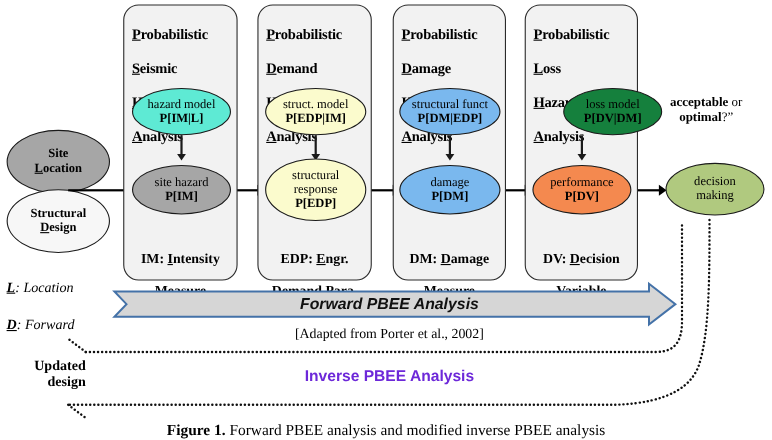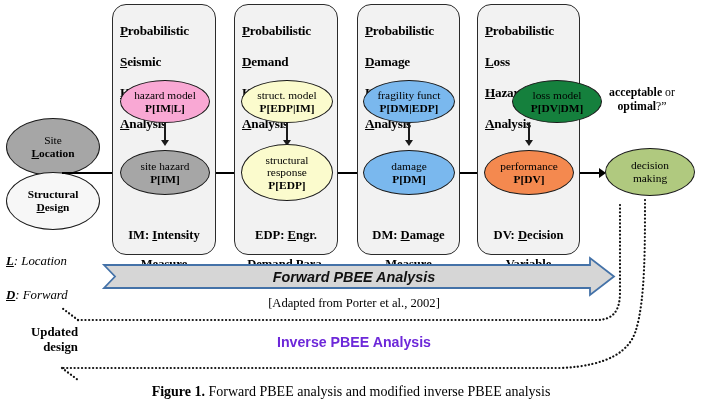--- a/index.html
+++ b/index.html
@@ -131,21 +131,21 @@
   }
   .caption b{font-weight:bold;margin-top:30px;}
   svg{position:absolute;left:0;top:0;overflow:visible;}
 </style>
 </head>
 <body>
 
 <div id="stage">
 
   <div class="ell" style="left:6px;top:118px;width:94px;height:58px;background:#a6a6a6;">
-    <div style="font-weight:normal;text-align:right;">Site</div>
+    <div style="font-weight:bold;text-align:right;">Site</div>
     <div style="font-weight:bold;"><span class="u">L</span>ocation</div>
   </div>
 
   <div class="ell" style="left:6px;top:172px;width:94px;height:58px;background:#f7f7f7;">
     <div style="font-weight:bold;">Structural</div>
     <div style="font-weight:bold;"><span class="u">D</span>esign</div>
   </div>
 
   <div class="legend" style="left:6px;top:236px;">
     <div><span class="u">L</span><span class="n">: Location</span></div>
@@ -168,21 +168,21 @@
   <div class="hhead" style="left:599px;top:168px;"></div>
 
   <div class="stage-box" style="left:112px;top:4px;width:104px;height:251px;">
   </div>
   <div class="stage-title" style="left:120px;top:8px;width:96px;">
     <div><span class="u">P</span>robabilistic</div>
     <div><span class="u">S</span>eismic</div>
     <div><span class="u">H</span>azard</div>
     <div><span class="u">A</span>nalysis</div>
   </div>
-  <div class="ell" style="left:120px;top:80px;width:90px;height:43px;background:#f9a8d4;">
+  <div class="ell" style="left:120px;top:80px;width:90px;height:43px;background:#5eead4;">
     <div>hazard model</div>
     <div class="b">P[IM|L]</div>
   </div>
   <div class="vline" style="left:164px;top:123px;height:20px;"></div>
   <div class="vhead" style="left:160.5px;top:140px;"></div>
   <div class="ell" style="left:120px;top:150px;width:90px;height:45px;background:#a6a6a6;">
     <div>site hazard</div>
     <div class="b">P[IM]</div>
   </div>
   <div class="stage-foot" style="left:112px;top:213px;width:104px;">
@@ -216,21 +216,21 @@
 
   <div class="stage-box" style="left:357px;top:4px;width:103px;height:251px;">
   </div>
   <div class="stage-title" style="left:365px;top:8px;width:96px;">
     <div><span class="u">P</span>robabilistic</div>
     <div><span class="u">D</span>amage</div>
     <div><span class="u">H</span>azard</div>
     <div><span class="u">A</span>nalysis</div>
   </div>
   <div class="ell" style="left:363px;top:80px;width:92px;height:43px;background:#7ab8ee;">
-    <div>fragility funct</div>
+    <div>structural funct</div>
     <div class="b">P[DM|EDP]</div>
   </div>
   <div class="vline" style="left:408px;top:123px;height:20px;"></div>
   <div class="vhead" style="left:404.5px;top:140px;"></div>
   <div class="ell" style="left:363px;top:150px;width:92px;height:45px;background:#7ab8ee;">
     <div>damage</div>
     <div class="b">P[DM]</div>
   </div>
   <div class="stage-foot" style="left:357px;top:213px;width:103px;">
     <div>DM: <span class="u">D</span>amage</div>

